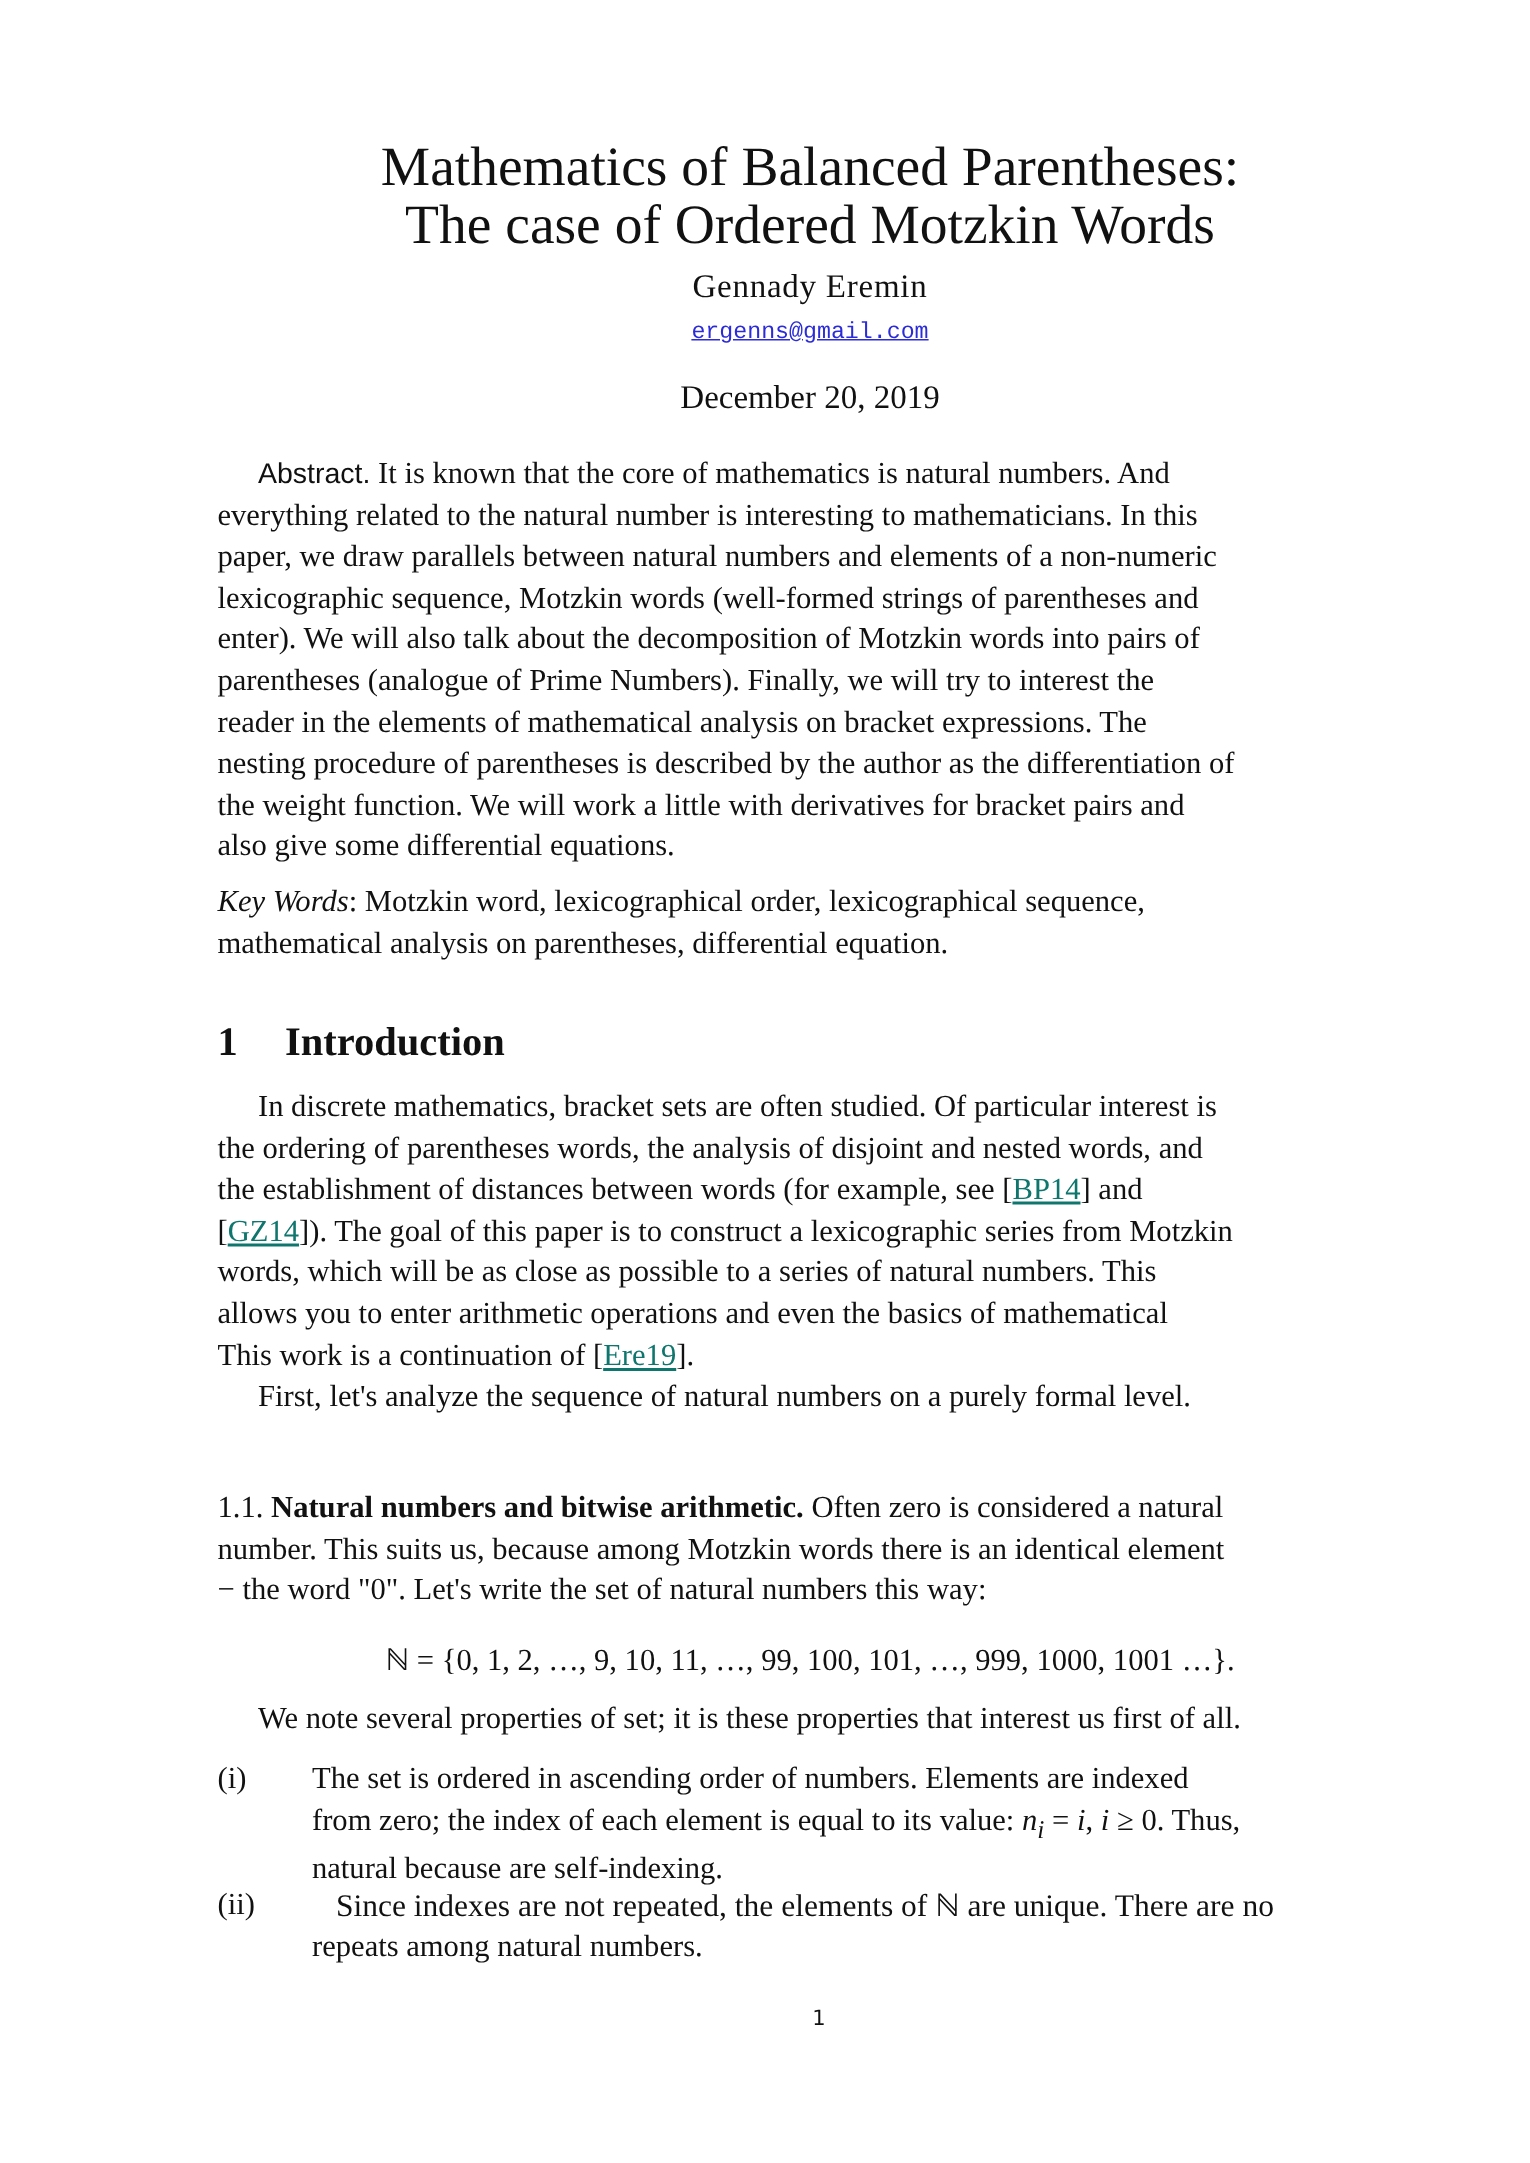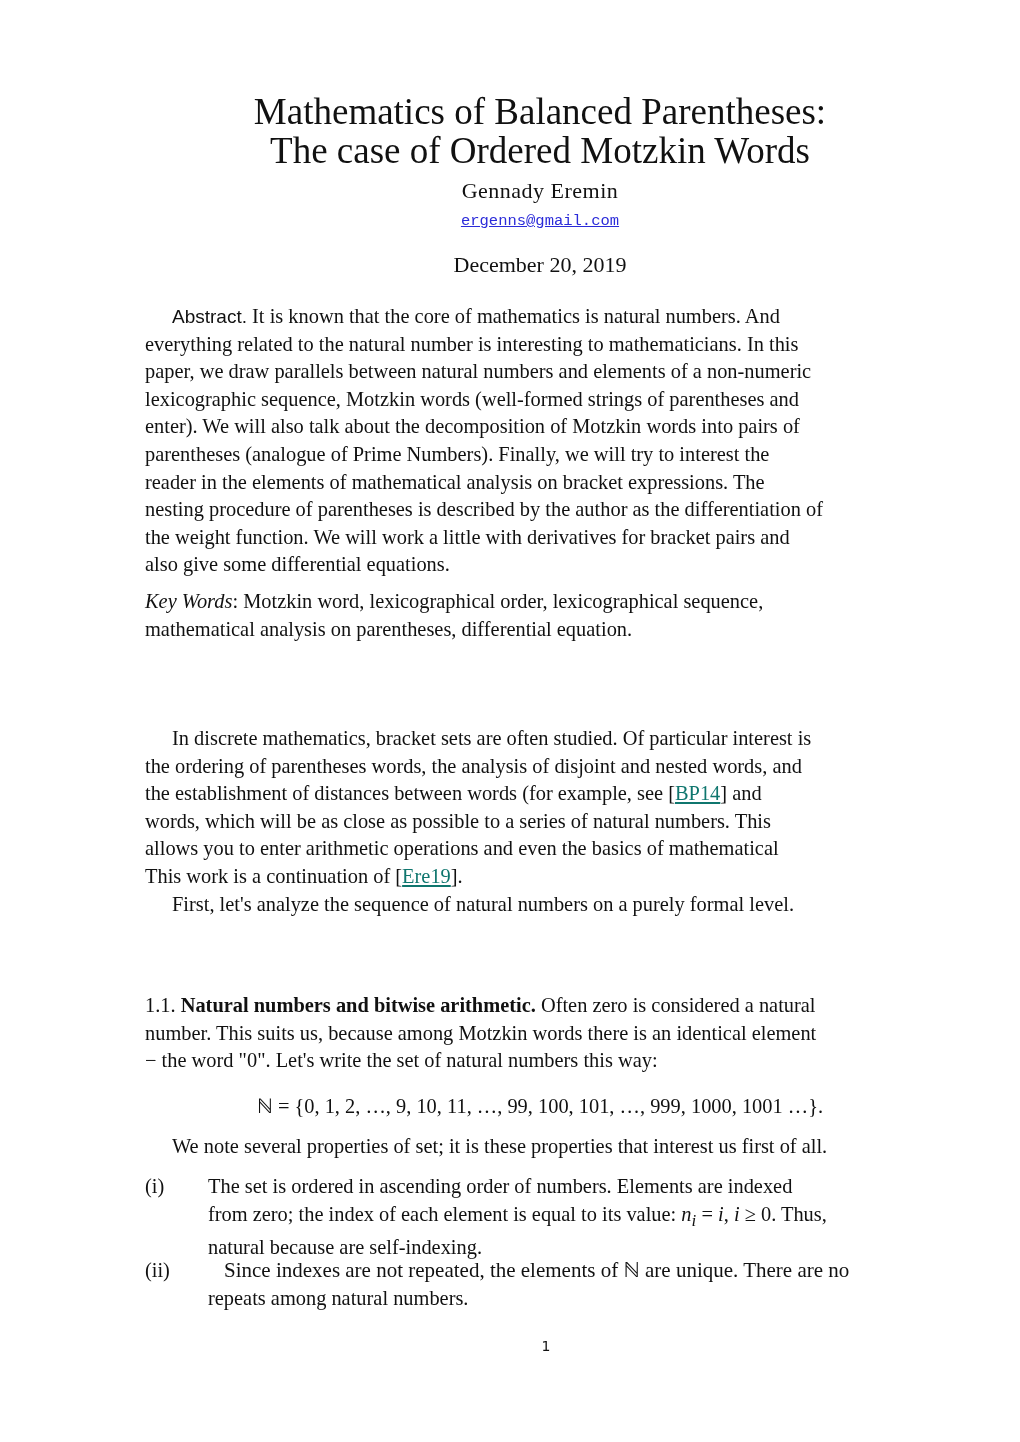--- a/index.html
+++ b/index.html
@@ -68,26 +68,30 @@
     <span class="line">nesting procedure of parentheses is described by the author as the differentiation of</span>
     <span class="line">the weight function. We will work a little with derivatives for bracket pairs and</span>
     <span class="line">also give some differential equations.</span>
   </div>
 
   <div class="block keywords">
     <span class="line"><i>Key Words</i><span>: Motzkin word, lexicographical order, lexicographical sequence,</span></span>
     <span class="line">mathematical analysis on parentheses, differential equation.</span>
   </div>
 
+  <h2 class="section-h">
+    <span class="num">1</span><span>Introduction</span>
+  </h2>
 
   <div class="block intro">
     <div>
       <span class="line" style="padding-left:27px">In discrete mathematics, bracket sets are often studied. Of particular interest is</span>
       <span class="line">the ordering of parentheses words, the analysis of disjoint and nested words, and</span>
       <span class="line"><span>the establishment of distances between words (for example, see [</span><a href="#" class="cite">BP14</a><span>] and</span></span>
+      <span class="line"><span>[</span><a href="#" class="cite">GZ14</a><span>]). The goal of this paper is to construct a lexicographic series from Motzkin</span></span>
       <span class="line">words, which will be as close as possible to a series of natural numbers. This</span>
       <span class="line">allows you to enter arithmetic operations and even the basics of mathematical</span>
       <span class="line"><span>This work is a continuation of [</span><a href="#" class="cite">Ere19</a><span>].</span></span>
     </div>
     <span class="line" style="padding-left:27px">First, let's analyze the sequence of natural numbers on a purely formal level.</span>
   </div>
 
   <div class="block sub">
     <span class="line"><span>1.1.</span> <b>Natural numbers and bitwise arithmetic.</b><span> Often zero is considered a natural</span></span>
     <span class="line">number. This suits us, because among Motzkin words there is an identical element</span>

